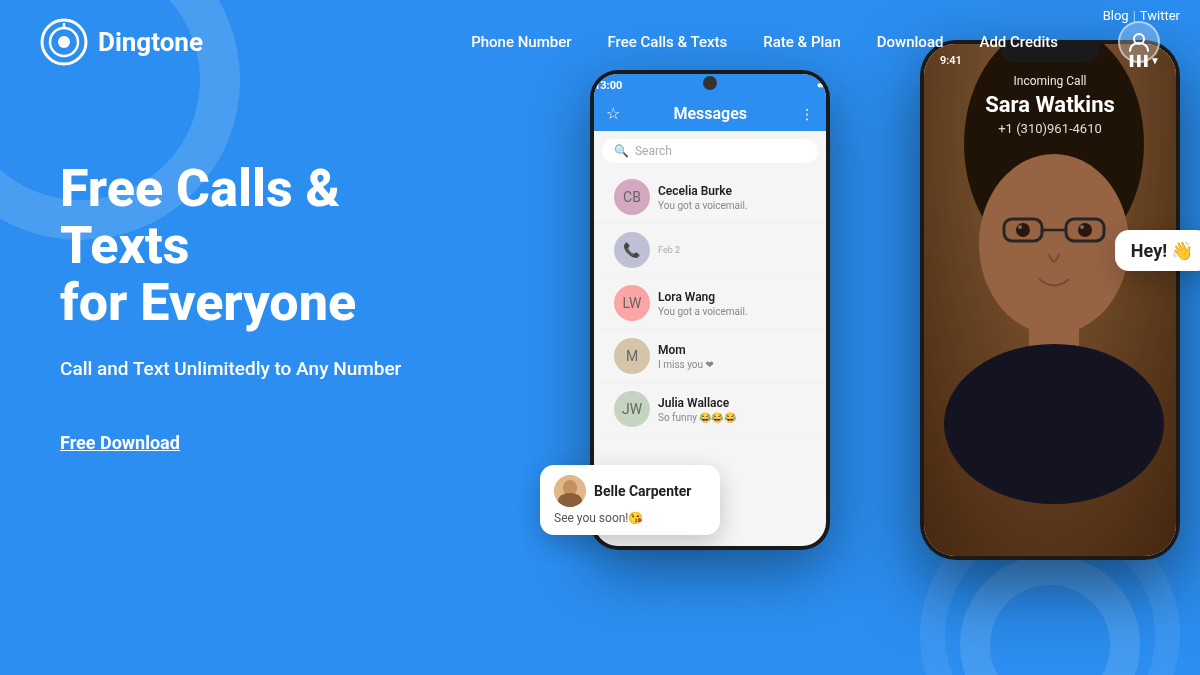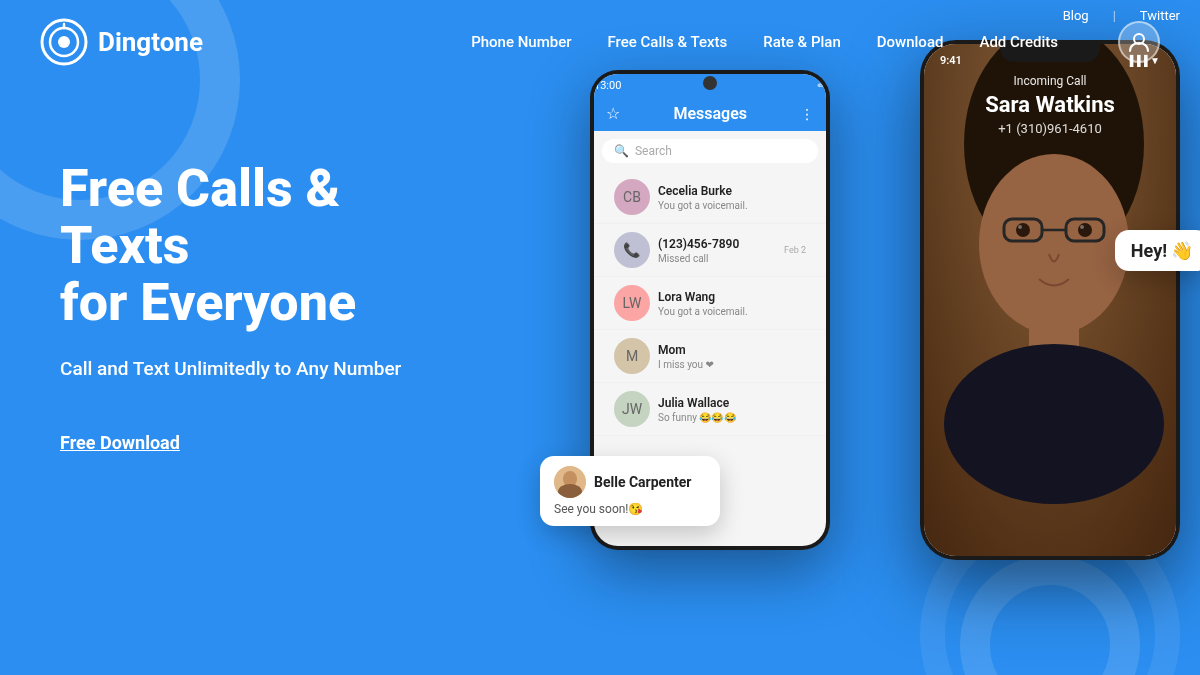--- a/index.html
+++ b/index.html
@@ -44,21 +44,21 @@
       z-index: 0;
     }
 
     
     .top-bar {
       position: absolute;
       top: 0;
       right: 0;
       display: flex;
       align-items: center;
-      gap: 24px;
+      gap: 4px;
       padding: 8px 20px;
       font-size: 13px;
       color: white;
       z-index: 10;
     }
     .top-bar a {
       color: white;
       text-decoration: none;
       font-size: 13px;
     }
@@ -198,21 +198,21 @@
       background: #f5f5f5;
     }
     .android-status-bar {
       background: #2B8EF0;
       height: 22px;
       display: flex;
       align-items: center;
       justify-content: space-between;
       color: white;
       font-size: 11px;
-      font-weight: 400;
+      font-weight: 700;
     }
     .android-header {
       background: #2B8EF0;
       padding: 8px 12px;
       display: flex;
       align-items: center;
       justify-content: space-between;
     }
     .android-header-title {
       color: white;
@@ -402,21 +402,21 @@
       margin-bottom: 4px;
     }
     .caller-number {
       font-size: 13px;
       color: rgba(255,255,255,0.85);
     }
 
     
     .chat-bubble-belle {
       position: absolute;
-      bottom: 134px;
+      bottom: 125px;
       left: -20px;
       background: white;
       border-radius: 14px;
       padding: 10px 14px;
       box-shadow: 0 8px 25px rgba(0,0,0,0.2);
       z-index: 10;
       min-width: 180px;
     }
     .bubble-header {
       display: flex;
@@ -530,24 +530,20 @@
 
         <div class="message-item">
           <div class="msg-avatar" style="background:#d4a8c0;">CB</div>
           <div class="msg-content">
             <div class="msg-name">Cecelia Burke</div>
             <div class="msg-preview">You got a voicemail.</div>
           </div>
         </div>
         <div class="message-item">
           <div class="msg-avatar" style="background:#c0c0d4;">📞</div>
-          <div class="msg-content">
-            <div class="msg-name">(123)456-7890</div>
-            <div class="msg-preview">Missed call</div>
-          </div>
           <div class="msg-date">Feb 2</div>
         </div>
         <div class="message-item">
           <div class="msg-avatar" style="background:#fca5a5;">LW</div>
           <div class="msg-content">
             <div class="msg-name">Lora Wang</div>
             <div class="msg-preview">You got a voicemail.</div>
           </div>
         </div>
         <div class="message-item">

